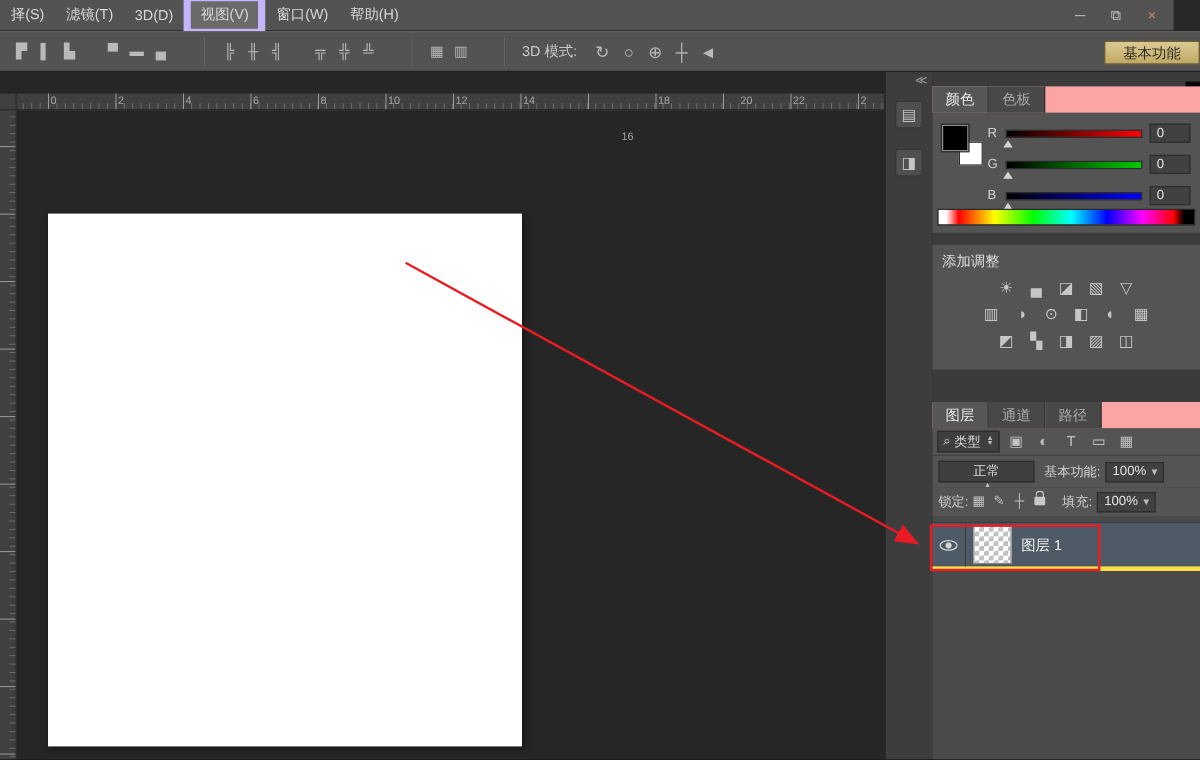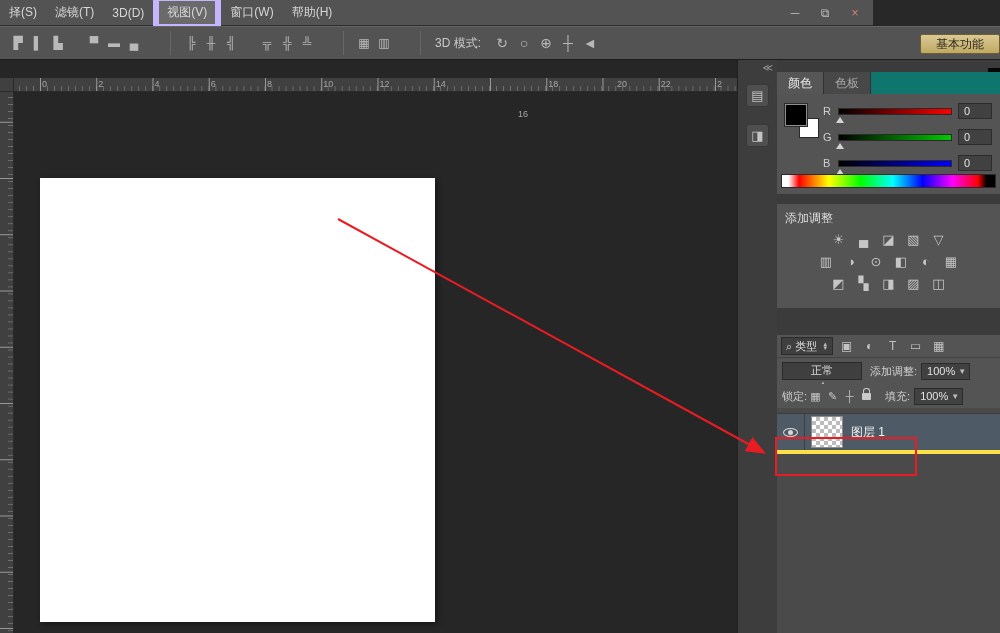--- a/index.html
+++ b/index.html
@@ -3,21 +3,21 @@
 <meta charset="utf-8">
 <style>
   * { margin:0; padding:0; box-sizing:border-box; }
   html,body { background:#1b1b1b; }
   .app {
     position:relative; width:1000px; height:633px; overflow:hidden;
     background:#282828; font-family:"Liberation Sans","DejaVu Sans",sans-serif;
     color:#cfcfcf; font-size:12px; user-select:none;
   }
   
-  .menubar { position:absolute; left:0; top:0; width:873px; height:26px;
+  .menubar { position:absolute; left:0; top:0; width:978px; height:26px;
     background:#535353; border-bottom:1px solid #2e2e2e; display:flex; align-items:center; }
   .menu-item { padding:4px 9px; color:#d6d6d6; white-space:nowrap; cursor:default; }
   .menu-item.active { background:#6a6a6a; border:6px solid #c4b5fd; padding:3px 8px; }
   .winctl { margin-left:auto; display:flex; gap:14px; padding-right:10px; }
   .winctl span { color:#bdbdbd; font-size:12px; width:16px; text-align:center; }
   .winctl .close { color:#d98272; }
   
   .optbar { position:absolute; left:0; top:26px; width:1000px; height:34px;
     background:#535353; border-top:1px solid #646464; border-bottom:1px solid #1f1f1f;
     display:flex; align-items:center; padding-left:8px; }
@@ -51,21 +51,21 @@
     background:#ffffff; box-shadow:2px 2px 6px rgba(0,0,0,0.45); }
   
   .dock { position:absolute; left:737px; top:60px; width:40px; height:573px;
     background:#3d3d3d; border-left:1px solid #202020; }
   .dock-collapse { position:absolute; right:4px; top:2px; color:#9c9c9c; font-size:10px; }
   .dock-icon { position:absolute; left:8px; width:23px; height:23px; background:#4f4f4f;
     border:1px solid #383838; border-radius:3px; color:#c5c5c5; text-align:center;
     line-height:21px; font-size:13px; }
   
   .panels { position:absolute; left:777px; top:60px; width:223px; height:573px; background:#3b3b3b; }
-  .tabbar { height:22px; background:#0f766e; display:flex; }
+  .tabbar { height:22px; background:#fca5a5; display:flex; }
   .tab { padding:0 11px; line-height:22px; font-size:12px; color:#a8a8a8;
     background:#484848; border-right:1px solid #323232; }
   .tab.active { background:#565656; color:#e8e8e8; }
   .panel-body { background:#545454; position:relative; }
   .section { position:absolute; left:0; right:0; }
   .color-section { top:12px; }
   .adj-section { top:144px; }
   .layers-section { top:275px; bottom:0; display:flex; flex-direction:column; }
   .panel-menu-btn { position:absolute; right:0; top:8px; width:12px; height:18px; background:#060606; }
   
@@ -281,20 +281,25 @@
           <span class="adj-icon">◩</span>
           <span class="adj-icon">▚</span>
           <span class="adj-icon">◨</span>
           <span class="adj-icon">▨</span>
           <span class="adj-icon">◫</span>
         </div>
       </div>
     </div>
 
     <div class="section layers-section">
+      <div class="tabbar">
+        <div class="tab active">图层</div>
+        <div class="tab">通道</div>
+        <div class="tab">路径</div>
+      </div>
       <div class="filter-row">
         <div class="combo">
           <span>⌕</span>
           <span>类型</span>
           <span class="dd-arrows">
               <i>▲</i>
               <i>▼</i>
             </span>
         </div>
         <span class="filter-icon">▣</span>
@@ -304,21 +309,21 @@
         <span class="filter-icon">▦</span>
       </div>
       <div class="blend-row">
         <div class="combo" style="width:80px; justify-content:space-between;flex-direction:column;">
           <span>正常</span>
           <span class="dd-arrows">
               <i>▲</i>
               <i>▼</i>
             </span>
         </div>
-        <span class="small-label" style="margin-left:8px;">添加调整:</span>
+        <span class="small-label" style="margin-left:8px;">基本功能:</span>
         <div class="valbox2">
           <span>100%</span>
           <span class="varrow">▼</span>
         </div>
       </div>
       <div class="lock-row">
         <span class="small-label">锁定:</span>
         <span class="lock-icon-btn">▦</span>
         <span class="lock-icon-btn">✎</span>
         <span class="lock-icon-btn">┼</span>

